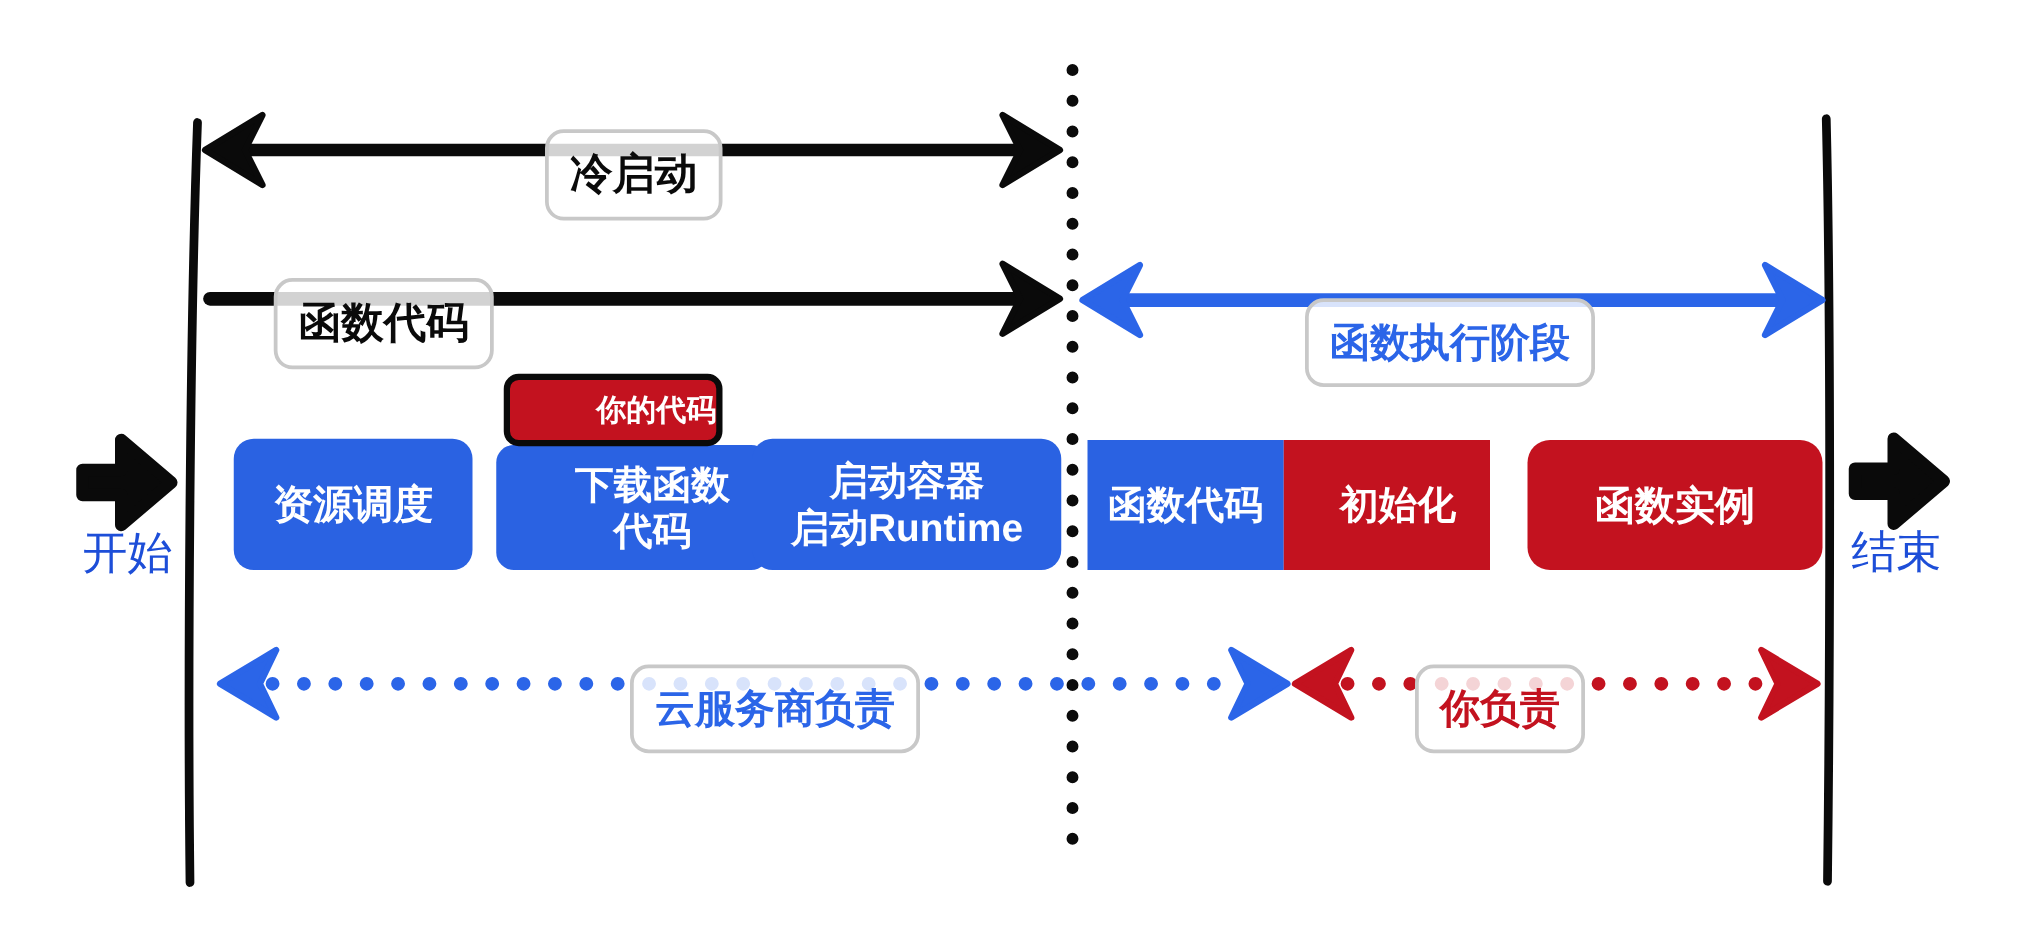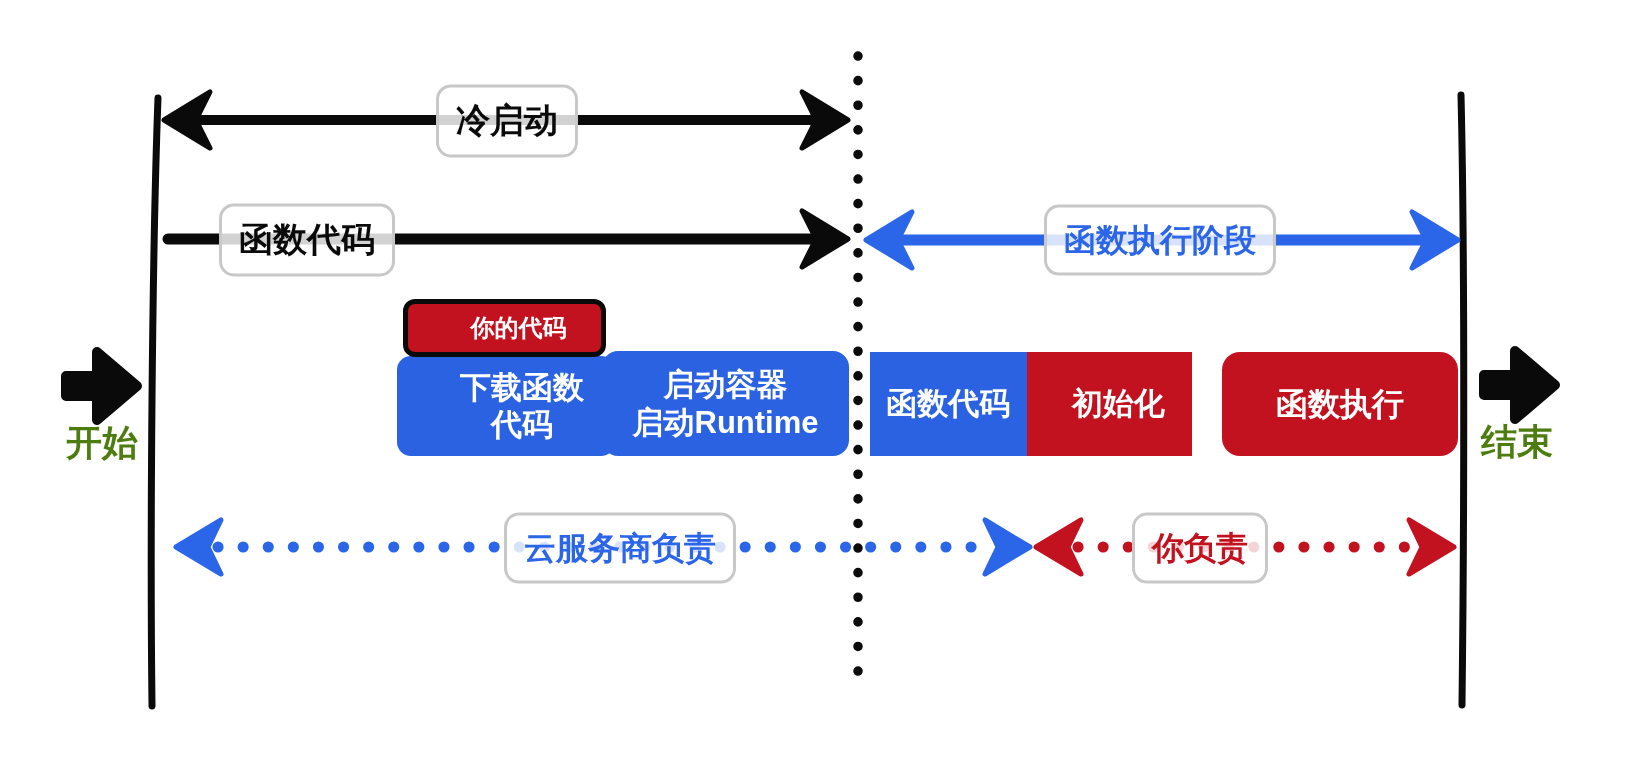--- a/index.html
+++ b/index.html
@@ -13,20 +13,21 @@
   
   .pill{
     position:absolute;transform:translate(-50%,-50%);
     background:rgba(255,255,255,0.82);
     border:3px solid var(--label-border);
     border-radius:15px;
     padding:14px 17px;
     font-size:34px;font-weight:bold;color:#0a0a0a;
     white-space:nowrap;line-height:1.15;
     z-index:5;
+    margin-top:19px;
   }
   .pill.blue{color:#2b65e8;font-size:32px;}
   .pill.red{color:var(--red);font-size:32px;}
 
   
   .stage{
     position:absolute;display:flex;flex-direction:column;
     align-items:center;justify-content:center;
     color:#ffffff;font-weight:bold;font-size:32px;line-height:1.2;
     text-align:center;z-index:3;
@@ -35,28 +36,28 @@
   .stage.red{background:var(--red);}
   .rounded{border-radius:16px;}
 
   .combo{position:absolute;display:flex;z-index:3;}
   .combo .seg{
     display:flex;align-items:center;justify-content:center;
     color:#fff;font-weight:bold;font-size:31px;
   }
 
   .badge{
-    position:absolute;display:flex;align-items:center;justify-content:center;
+    position:absolute;display:flex;align-items:center;justify-content:flex-end;
     background:var(--red);border:5px solid #0a0a0a;border-radius:12px;
-    color:#fff;font-weight:bold;font-size:24px;z-index:4;padding-left:28px;
+    color:#fff;font-weight:bold;font-size:24px;z-index:4;
   }
 
   .endpoint-label{
     position:absolute;transform:translate(-50%,-50%);
-    font-size:36px;font-weight:bold;color:#4d7c0f;white-space:nowrap;z-index:4;
+    font-size:36px;font-weight:normal;color:#1d4ed8;white-space:nowrap;z-index:4;
   }
 </style>
 </head>
 <body>
 
 <div class="canvas">
 
   <svg class="layer" width="1634" height="758" viewBox="0 0 1634 758">
 
     <path d="M158,98 C152,260 150,540 152,706" fill="none" stroke="#0a0a0a" stroke-width="7" stroke-linecap="round"></path>
@@ -94,28 +95,31 @@
       <path d="M1454,547 L1409,520 L1422,547 L1409,574 Z" fill="#c3121f" stroke="#c3121f" stroke-width="5" stroke-linejoin="round"></path>
     </g>
 
     <path d="M66,376 L97,376 L97,352 L137,386 L97,420 L97,396 L66,396 Z" fill="#0a0a0a" stroke="#0a0a0a" stroke-width="10" stroke-linejoin="round" stroke-linecap="round"></path>
 
     <path d="M1484,375 L1515,375 L1515,351 L1555,385 L1515,419 L1515,395 L1484,395 Z" fill="#0a0a0a" stroke="#0a0a0a" stroke-width="10" stroke-linejoin="round" stroke-linecap="round"></path>
   </svg>
 
   <div class="pill" style="left:507px;top:121px;">冷启动</div>
   <div class="pill" style="left:307px;top:240px;">函数代码</div>
-  <div class="pill blue" style="left:1160px;top:240px;">函数执行阶段</div>
+  <div class="pill blue" style="left:1160px;top:255px;">函数执行阶段</div>
   <div class="pill red" style="left:1200px;top:548px;">你负责</div>
   <div class="pill blue" style="left:620px;top:548px;">云服务商负责</div>
 
   <div class="badge" style="left:403px;top:299px;width:165px;height:48px;">
     <span>你的代码</span>
   </div>
 
+  <div class="stage blue rounded" style="left:187px;top:351px;width:191px;height:105px;">
+    <span>资源调度</span>
+  </div>
 
   <div class="stage blue" style="left:397px;top:356px;width:186px;height:100px;border-radius:14px;font-size:31px;padding-left:32px;">
     <span>下载函数</span>
     <span>代码</span>
   </div>
 
   <div class="stage blue rounded" style="left:602px;top:351px;width:247px;height:105px;font-size:31px;">
     <span>启动容器</span>
     <span>启动Runtime</span>
   </div>
@@ -123,19 +127,19 @@
   <div class="combo" style="left:870px;top:352px;width:322px;height:104px;">
     <div class="seg" style="width:166px;background:var(--blue);">
       <span>函数代码</span>
     </div>
     <div class="seg" style="width:156px;background:var(--red);padding-left:18px;">
       <span>初始化</span>
     </div>
   </div>
 
   <div class="stage red" style="left:1222px;top:352px;width:236px;height:104px;border-radius:18px;">
-    <span>函数执行</span>
+    <span>函数实例</span>
   </div>
 
   <div class="endpoint-label" style="left:102px;top:443px;">开始</div>
   <div class="endpoint-label" style="left:1517px;top:442px;">结束</div>
 
 </div>
 
 </body></html>

